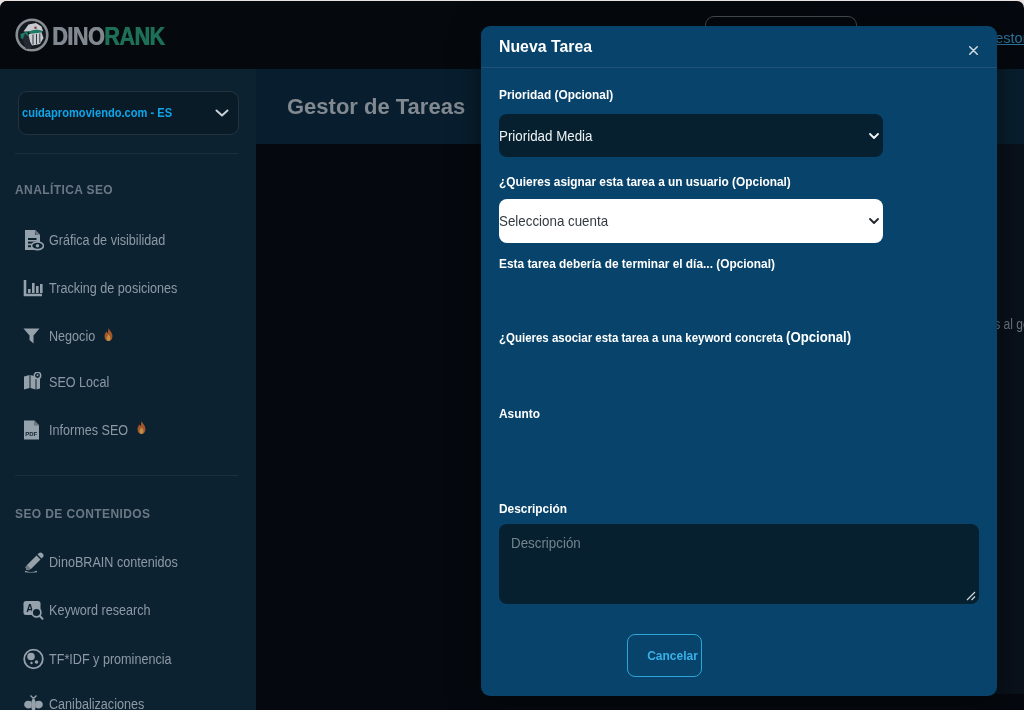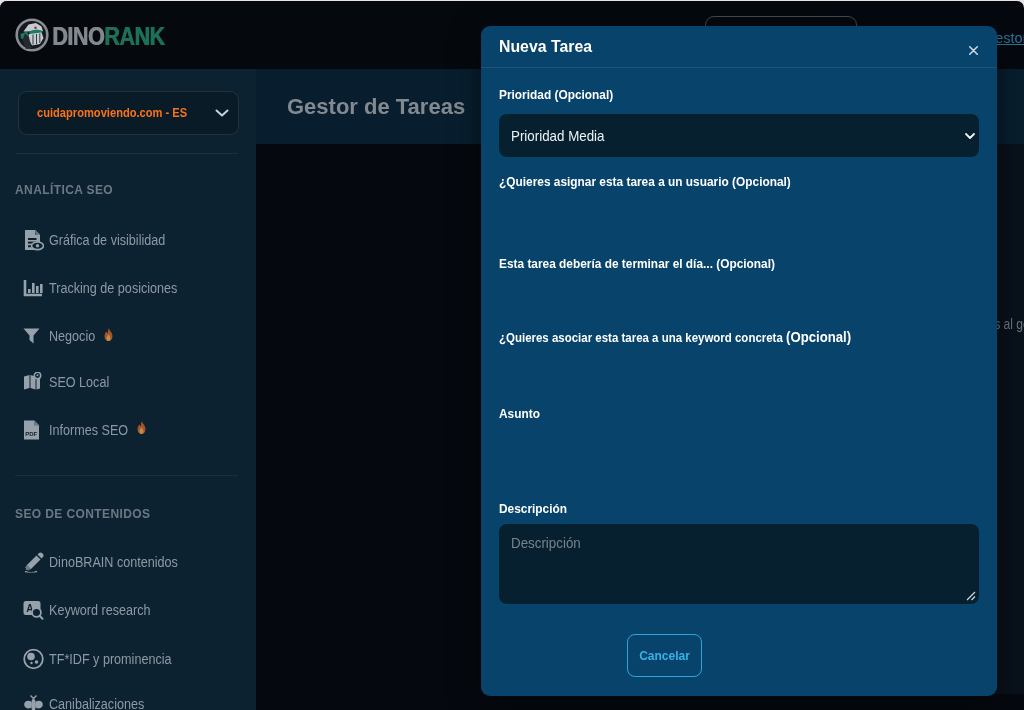--- a/index.html
+++ b/index.html
@@ -13,53 +13,53 @@
            letter-spacing:-0.5px;transform:scaleX(0.86);transform-origin:left center;white-space:nowrap;
            text-shadow:0.8px 0 0;}
   #logotxt b{color:#1d7056;font-weight:bold;}
   #topbtn{position:absolute;left:705px;top:15px;width:152px;height:44px;border:1px solid #454d55;
           border-radius:9px;background:#05090e;}
   #gestorlink{position:absolute;left:984px;top:29px;font-size:14.5px;color:#2c78a1;
               text-decoration:underline;white-space:nowrap;}
   
   #sidebar{position:absolute;left:0;top:68px;width:256px;height:641px;background:#0d2231;}
   #sitesel{position:absolute;left:18px;top:22px;width:221px;height:44px;background:#0a1b28;
-           border:1px solid #20333f;border-radius:9px;color:#f97316;font-size:12.5px;font-weight:bold;
-           line-height:42px;padding-left:18px;}
+           border:1px solid #20333f;border-radius:9px;color:#0ea5e9;font-size:12.5px;font-weight:bold;
+           line-height:42px;padding-left:3px;}
   .sep{position:absolute;left:15px;width:223px;height:1px;background:#1b2e3e;}
   .sect{position:absolute;left:15px;font-size:12px;font-weight:bold;color:#6b7884;letter-spacing:0.4px;}
   .item{position:absolute;left:23px;height:22px;color:#8d99a4;font-size:14px;white-space:nowrap;}
   .item svg{position:absolute;left:0;top:50%;transform:translateY(-50%);}
   .item span.txt{position:absolute;left:26px;top:50%;transform:translateY(-50%) scaleX(0.9);transform-origin:left center;white-space:nowrap;}
   
   #headstrip{position:absolute;left:256px;top:68px;width:768px;height:75px;background:#081e2e;}
   #pagetitle{position:absolute;left:287px;top:93px;font-size:22px;font-weight:bold;color:#828990;}
   #bigtxt{position:absolute;left:962px;top:267px;font-size:27px;font-weight:bold;color:#79828a;white-space:nowrap;}
   #smalltxt{position:absolute;left:970px;top:314px;font-size:15.5px;color:#6f7880;white-space:nowrap;transform:scaleX(0.78);transform-origin:left center;}
   
   #modal{position:absolute;left:457px;top:25px;width:516px;height:670px;background:#07436a;
          border-radius:9px;box-shadow:0 6px 30px rgba(0,0,0,0.5);margin-left:24px;}
   #mhead{position:absolute;left:0;top:0;width:100%;height:42px;border-bottom:1px solid #1f5276;}
   #mtitle{position:absolute;left:18px;top:11px;font-size:16.5px;font-weight:bold;color:#fff;transform:scaleX(0.96);transform-origin:left center;}
   #mclose{position:absolute;left:488px;top:20px;width:9px;height:9px;}
   .mlabel{position:absolute;left:18px;color:#fff;font-size:13.5px;font-weight:bold;white-space:nowrap;transform:scaleX(0.88);transform-origin:left center;}
   .mlabel b.big{font-size:15.5px;}
-  .finput{position:absolute;left:18px;width:480px;height:43px;background:#06202f;border-radius:8px;
-          color:#eef3f5;font-size:15px;line-height:43px;padding-left:12px;}
+  .finput{position:absolute;left:18px;width:384px;height:43px;background:#06202f;border-radius:8px;
+          color:#eef3f5;font-size:15px;line-height:43px;}
   .finput .t,#mtextarea .t,#btncrear .t,#btncancel .t,.item .txt,#sitesel .t{display:inline-block;transform:scaleX(0.89);transform-origin:left center;white-space:nowrap;}
   .fwhite{background:#ffffff;color:#333a40;}
   .chev{position:absolute;right:10px;top:50%;transform:translateY(-50%);}
   #mtextarea{position:absolute;left:18px;top:498px;width:480px;height:80px;background:#06202f;
              border-radius:8px;color:#75838d;font-size:15px;padding:10px 12px;}
   #btncrear{position:absolute;left:17px;top:608px;width:108px;height:43px;background:#41c8f5;
             border-radius:8px;color:#1d3642;font-size:13px;line-height:43px;text-align:left;
             padding-left:11px;}
   #btncancel{position:absolute;left:146px;top:608px;width:75px;height:43px;border:1px solid #2ea5d8;
              border-radius:8px;color:#38b1e8;font-size:13.5px;font-weight:bold;line-height:41px;
-             text-align:center;}
+             text-align:right;}
 </style>
 </head>
 <body>
 <div id="app">
 
   <div id="topbar">
     <svg class="abs" style="left:15px;top:17px" width="34" height="34" viewBox="0 0 34 34">
       <circle cx="17" cy="17" r="15.3" fill="#151a21" stroke="#878d93" stroke-width="2.6"></circle>
       <path d="M8.5 13.5 L13.5 6.5 L21 5 L26.5 8.5 L28 13 L21 12 L13 13.5 Z" fill="#c6cbcf"></path>
       <circle cx="20.5" cy="9.8" r="1.2" fill="#8c3333"></circle>
@@ -193,20 +193,25 @@
       </svg>
 
     <div class="mlabel" style="top:61px">Prioridad (Opcional)</div>
     <div class="finput" style="top:88px"><span class="t">Prioridad Media</span>
       <svg class="chev" style="right:4px" width="10" height="6" viewBox="0 0 10 6">
           <path d="M1 1 L5 5 L9 1" fill="none" stroke="#f2f6f8" stroke-width="1.8" stroke-linecap="round" stroke-linejoin="round"></path>
         </svg>
     </div>
 
     <div class="mlabel" style="top:148px">¿Quieres asignar esta tarea a un usuario (Opcional)</div>
+    <div class="finput fwhite" style="top:173px;height:44px;line-height:44px"><span class="t">Selecciona cuenta</span>
+      <svg class="chev" style="right:4px" width="10" height="6" viewBox="0 0 10 6">
+          <path d="M1 1 L5 5 L9 1" fill="none" stroke="#22272b" stroke-width="1.8" stroke-linecap="round" stroke-linejoin="round"></path>
+        </svg>
+    </div>
 
     <div class="mlabel" style="top:230px">Esta tarea debería de terminar el día... (Opcional)</div>
 
     <div class="mlabel" style="top:302px;transform:scaleX(0.85)">¿Quieres asociar esta tarea a una keyword concreta <b class="big">(Opcional)</b></div>
 
     <div class="mlabel" style="top:380px">Asunto</div>
 
     <div class="mlabel" style="top:475px">Descripción</div>
     <div id="mtextarea"><span class="t">Descripción</span>
       <svg style="position:absolute;right:3px;bottom:3px" width="10" height="10" viewBox="0 0 10 10">

